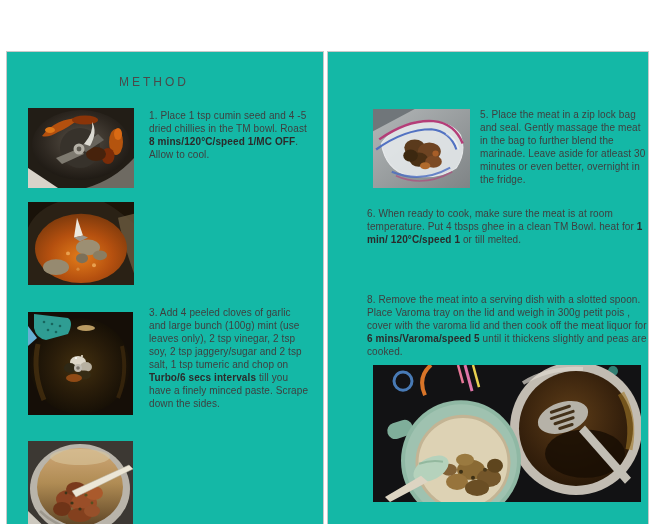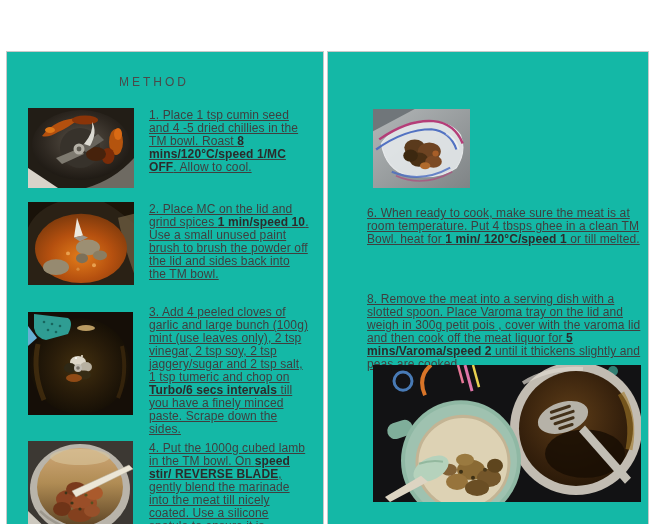--- a/index.html
+++ b/index.html
@@ -6,22 +6,22 @@
   .canvas{position:relative;width:656px;height:524px;background:#fff;
           font-family:"Liberation Sans",sans-serif;overflow:hidden;}
   .page{position:absolute;top:7px;height:510px;background:#14b8a6;
         border:1px solid #c9c9c9;box-sizing:border-box;margin-top:44px;}
   #left-page{left:6px;width:318px;}
   #right-page{left:327px;width:322px;}
   .title{position:absolute;left:112px;top:23px;margin:0;
          font-size:12px;font-weight:400;letter-spacing:3px;color:#4a4a4a;}
   .photo{position:absolute;margin:0;padding:0;overflow:hidden;}
   .photo svg{display:block;width:100%;height:100%;}
-  .txt{position:absolute;margin:0;font-size:12px;line-height:13px;
-       color:#3f3f3f;letter-spacing:0.1px;text-decoration:underline;}
+  .txt{position:absolute;margin:0;font-size:10px;line-height:13px;
+       color:#3f3f3f;letter-spacing:0.1px;}
   .txt b{font-weight:700;color:#2b2b2b;}
 </style>
 </head>
 <body>
 
 <div class="canvas">
 
   <section class="page" id="left-page">
     <h1 class="title">METHOD</h1>
 
@@ -73,21 +73,20 @@
         <polygon points="55,34 60,36 52,40 46,36" fill="#9a948a"></polygon>
         <ellipse cx="60" cy="46" rx="12" ry="8" fill="#9c8f73"></ellipse>
         <ellipse cx="72" cy="54" rx="7" ry="5" fill="#8a7d61"></ellipse>
         <ellipse cx="54" cy="57" rx="6" ry="5" fill="#7c7058"></ellipse>
         <ellipse cx="28" cy="66" rx="13" ry="8" fill="#968a70"></ellipse>
         <circle cx="40" cy="52" r="2" fill="#e8a050"></circle>
         <circle cx="66" cy="64" r="2" fill="#e8a050"></circle>
         <circle cx="50" cy="68" r="1.6" fill="#d88a3c"></circle>
       </svg>
     </figure>
-    <p class="txt" style="left:142px;top:151px;width:160px">2.  Place MC on the lid and grind spices <b>1 min/speed 10</b>.  Use a small unused paint brush to brush the powder off the lid and sides back into the TM bowl.</p>
 
     <figure class="photo" style="left:21px;top:260px;width:105px;height:103px">
       <svg viewBox="0 0 105 103" preserveAspectRatio="none">
         <defs>
           <radialGradient id="g3" cx="50%" cy="50%" r="60%">
             <stop offset="0%" stop-color="#43300f"></stop>
               <stop offset="45%" stop-color="#2a1d0a"></stop>
               <stop offset="100%" stop-color="#0e0a04"></stop>
           </radialGradient>
         </defs>
@@ -139,21 +138,20 @@
         <ellipse cx="64" cy="70" rx="8" ry="6" fill="#97502a"></ellipse>
         <circle cx="44" cy="62" r="1.6" fill="#3c3418"></circle>
           <circle cx="58" cy="54" r="1.6" fill="#565020"></circle>
         <circle cx="52" cy="68" r="1.6" fill="#3c3418"></circle>
           <circle cx="64" cy="62" r="1.4" fill="#565020"></circle>
         <circle cx="38" cy="52" r="1.4" fill="#3c3418"></circle>
         <polygon points="44,50 101,24 105,28 48,56" fill="#ece6d6" stroke="#b9b2a0" stroke-width="0.5"></polygon>
         <path d="M12,70 Q30,88 58,90" stroke="#8a857b" stroke-width="2.5" fill="none" opacity="0.6"></path>
       </svg>
     </figure>
-    <p class="txt" style="left:142px;top:390px;width:160px">4.  Put the 1000g cubed lamb in the TM bowl.  On <b>speed stir/ REVERSE BLADE</b>, gently blend the marinade into the meat till nicely coated.  Use a silicone spatula to ensure it is combined.</p>
   </section>
 
   <section class="page" id="right-page">
 
     <figure class="photo" style="left:45px;top:57px;width:97px;height:79px">
       <svg viewBox="0 0 93 78" preserveAspectRatio="none">
         <defs>
           <linearGradient id="g5" x1="0" y1="0" x2="1" y2="1">
             <stop offset="0%" stop-color="#b3b7b8"></stop>
               <stop offset="100%" stop-color="#7f8486"></stop>
@@ -169,25 +167,26 @@
         <ellipse cx="40" cy="38" rx="10" ry="8" fill="#5a3a1c"></ellipse>
         <ellipse cx="54" cy="42" rx="11" ry="9" fill="#6e4422"></ellipse>
         <ellipse cx="44" cy="50" rx="9" ry="7" fill="#4a3014"></ellipse>
         <ellipse cx="58" cy="52" rx="8" ry="6" fill="#7c4a24"></ellipse>
         <ellipse cx="36" cy="46" rx="7" ry="6" fill="#3c2810"></ellipse>
         <ellipse cx="50" cy="56" rx="5" ry="3.5" fill="#b06a2c"></ellipse>
         <circle cx="60" cy="44" r="3" fill="#a85e28"></circle>
         <path d="M70,24 Q80,30 82,40" stroke="#ffffff" stroke-width="2" fill="none" opacity="0.45"></path>
       </svg>
     </figure>
+    <p class="txt" style="left:152px;top:56px;width:168px">5.  Place the meat in a zip lock bag and seal.  Gently  massage the meat in the bag to further blend the marinade.  Leave aside for atleast 30 minutes or even better, overnight in the fridge.</p>
 
     <p class="txt" style="left:39px;top:155px;width:280px">6.  When ready to cook, make sure the meat is at room temperature.  Put  4 tbsps ghee in a clean TM Bowl. heat for <b>1 min/ 120°C/speed 1</b> or till melted.</p>
 
 
-    <p class="txt" style="left:39px;top:241px;width:280px">8. Remove the meat into a serving dish with a slotted spoon. Place Varoma tray on the lid and weigh in 300g petit pois , cover with the varoma lid and then cook off the meat liquor for <b>5 mins/Varoma/speed 2</b> until it thickens slightly and peas are cooked.</p>
+    <p class="txt" style="left:39px;top:241px;width:280px">8. Remove the meat into a serving dish with a slotted spoon. Place Varoma tray on the lid and weigh in 300g petit pois , cover with the varoma lid and then cook off the meat liquor for <b>6 mins/Varoma/speed 5</b> until it thickens slightly and peas are cooked.</p>
 
     <figure class="photo" style="left:45px;top:313px;width:268px;height:137px">
       <svg viewBox="0 0 268 136" preserveAspectRatio="none">
         <defs>
           <radialGradient id="g6" cx="45%" cy="40%" r="70%">
             <stop offset="0%" stop-color="#5e3d18"></stop>
               <stop offset="65%" stop-color="#35200c"></stop>
               <stop offset="100%" stop-color="#241505"></stop>
           </radialGradient>
         </defs>

